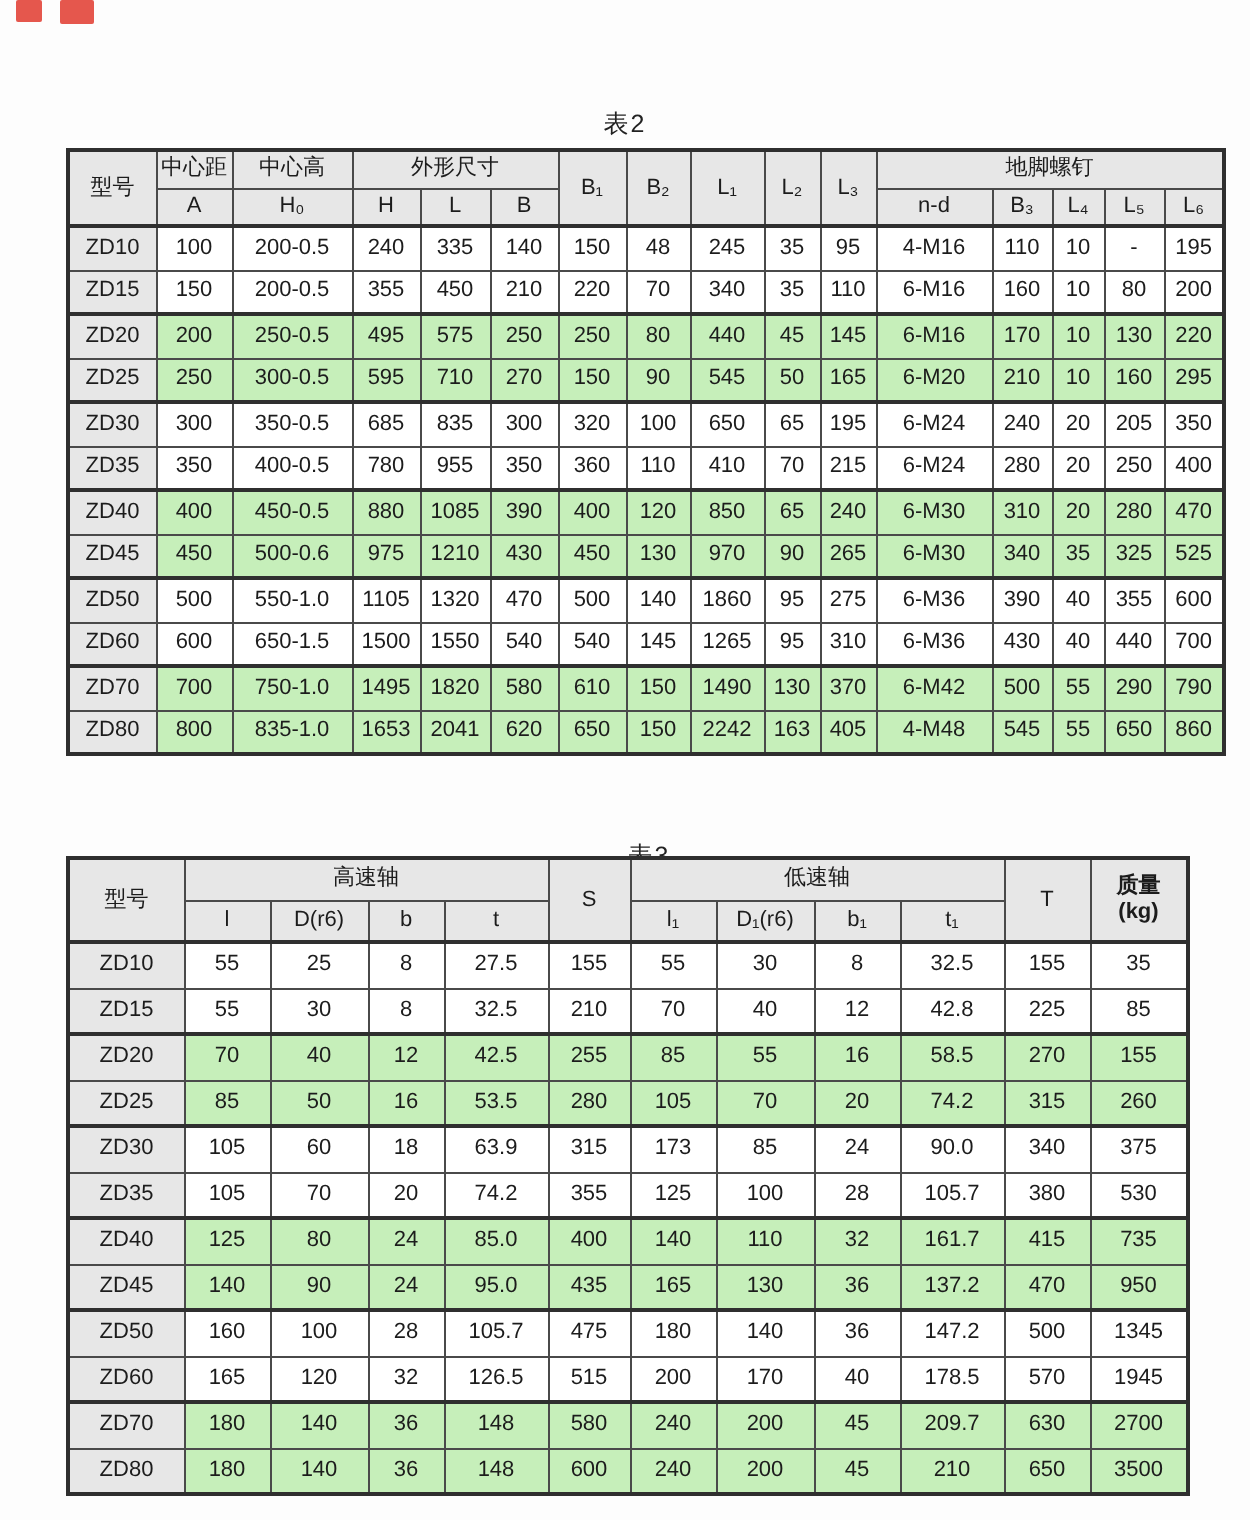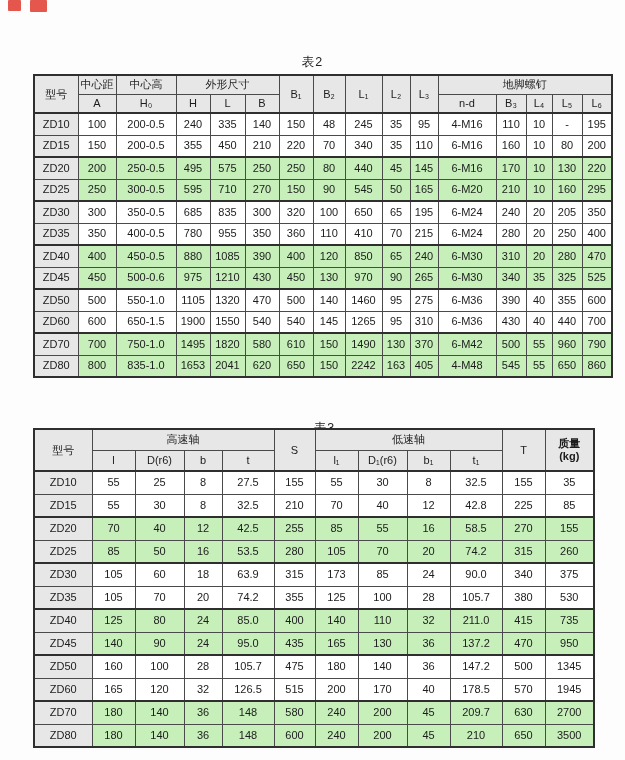--- a/index.html
+++ b/index.html
@@ -254,34 +254,34 @@
         </tr>
         <tr class=" sep">
           <th>ZD50</th>
           <td>500</td>
           <td>550-1.0</td>
           <td>1105</td>
           <td>1320</td>
           <td>470</td>
           <td>500</td>
           <td>140</td>
-          <td>1460</td>
+          <td>1860</td>
           <td>95</td>
           <td>275</td>
           <td>6-M36</td>
           <td>390</td>
           <td>40</td>
           <td>355</td>
           <td>600</td>
         </tr>
         <tr class="">
           <th>ZD60</th>
           <td>600</td>
           <td>650-1.5</td>
-          <td>1900</td>
+          <td>1500</td>
           <td>1550</td>
           <td>540</td>
           <td>540</td>
           <td>145</td>
           <td>1265</td>
           <td>95</td>
           <td>310</td>
           <td>6-M36</td>
           <td>430</td>
           <td>40</td>
@@ -296,21 +296,21 @@
           <td>1820</td>
           <td>580</td>
           <td>610</td>
           <td>150</td>
           <td>1490</td>
           <td>130</td>
           <td>370</td>
           <td>6-M42</td>
           <td>500</td>
           <td>55</td>
-          <td>960</td>
+          <td>290</td>
           <td>790</td>
         </tr>
         <tr class="hl">
           <th>ZD80</th>
           <td>800</td>
           <td>835-1.0</td>
           <td>1653</td>
           <td>2041</td>
           <td>620</td>
           <td>650</td>
@@ -453,21 +453,21 @@
         <tr class="hl sep">
           <th>ZD40</th>
           <td>125</td>
           <td>80</td>
           <td>24</td>
           <td>85.0</td>
           <td>400</td>
           <td>140</td>
           <td>110</td>
           <td>32</td>
-          <td>211.0</td>
+          <td>161.7</td>
           <td>415</td>
           <td>735</td>
         </tr>
         <tr class="hl">
           <th>ZD45</th>
           <td>140</td>
           <td>90</td>
           <td>24</td>
           <td>95.0</td>
           <td>435</td>

